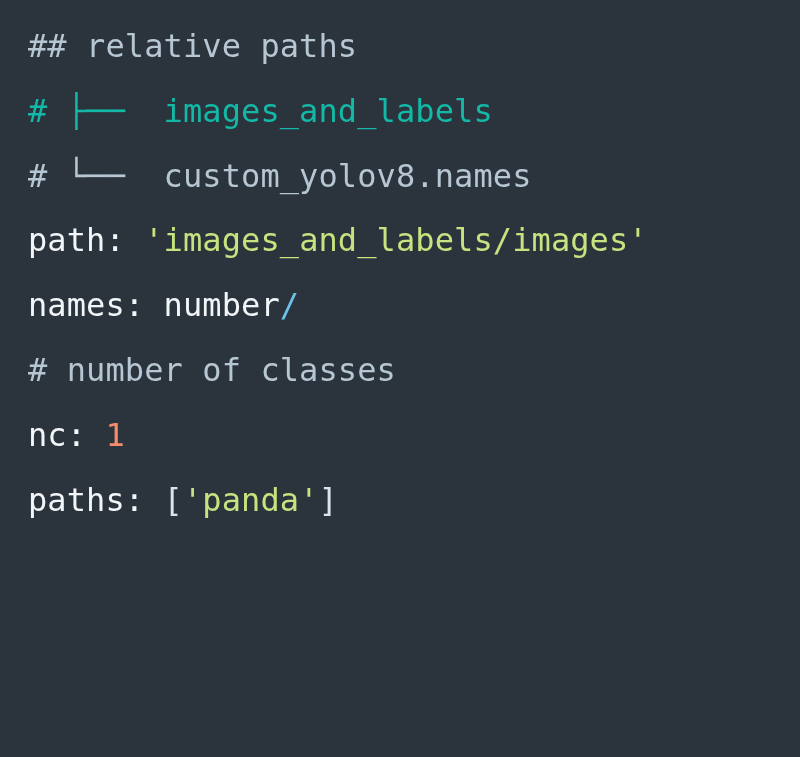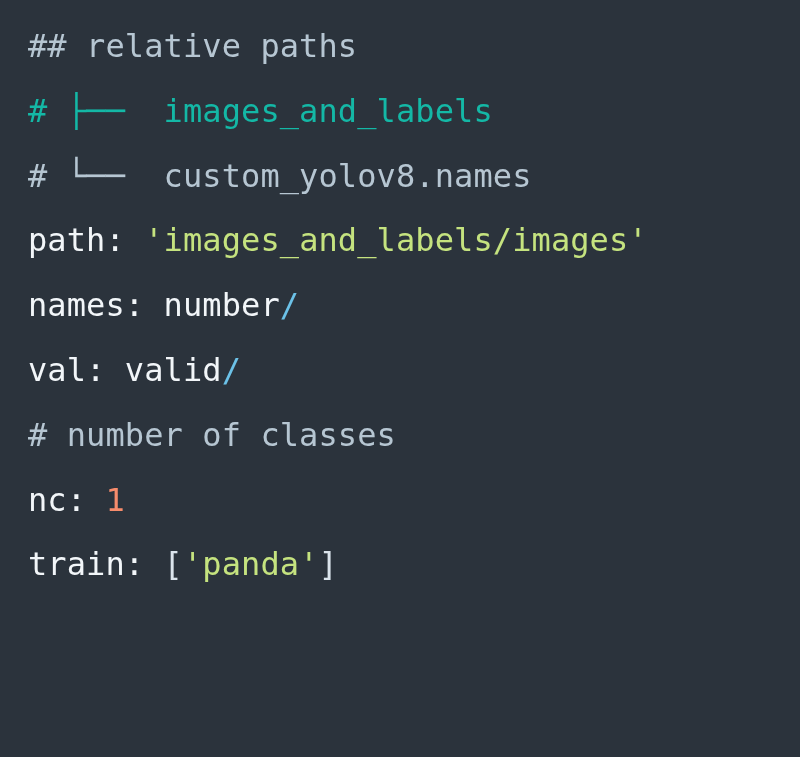--- a/index.html
+++ b/index.html
@@ -38,17 +38,16 @@
 </style>
 </head>
 <body style="background: rgb(43, 51, 60);">
 
 <div id="code-block">
     <div class="code-line"><span class="tok tok-comment" style="color: rgb(182, 198, 210);">## relative paths</span></div>
     <div class="code-line"><span class="tok tok-comment" style="color: #14b8a6;"># ├──  images_and_labels</span></div>
     <div class="code-line"><span class="tok tok-comment" style="color: rgb(182, 198, 210);"># └──  custom_yolov8.names</span></div>
     <div class="code-line"><span class="tok tok-key" style="color: rgb(242, 246, 249);">path:</span><span class="tok tok-plain" style="color: rgb(242, 246, 249);"> </span><span class="tok tok-string" style="color: rgb(197, 227, 127);">'images_and_labels/images'</span></div>
     <div class="code-line"><span class="tok tok-key" style="color: rgb(242, 246, 249);">names:</span><span class="tok tok-plain" style="color: rgb(242, 246, 249);"> number</span><span class="tok tok-operator" style="color: rgb(108, 194, 232);">/</span></div>
-    <div class="code-line"><span class="tok tok-key" style="color: rgb(242, 246, 249);">val:</span><span class="tok tok-plain" style="color: rgb(242, 246, 249);"> valid</span><span class="tok tok-operator" style="color: rgb(108, 194, 232);">/</span></div>
     <div class="code-line"><span class="tok tok-comment" style="color: rgb(182, 198, 210);"># number of classes</span></div>
     <div class="code-line"><span class="tok tok-key" style="color: rgb(242, 246, 249);">nc:</span><span class="tok tok-plain" style="color: rgb(242, 246, 249);"> </span><span class="tok tok-number" style="color: rgb(247, 140, 108);">1</span></div>
-    <div class="code-line"><span class="tok tok-key" style="color: rgb(242, 246, 249);">train:</span><span class="tok tok-plain" style="color: rgb(242, 246, 249);"> </span><span class="tok tok-punct" style="color: rgb(219, 228, 236);">[</span><span class="tok tok-string" style="color: rgb(197, 227, 127);">'panda'</span><span class="tok tok-punct" style="color: rgb(219, 228, 236);">]</span></div>
+    <div class="code-line"><span class="tok tok-key" style="color: rgb(242, 246, 249);">paths:</span><span class="tok tok-plain" style="color: rgb(242, 246, 249);"> </span><span class="tok tok-punct" style="color: rgb(219, 228, 236);">[</span><span class="tok tok-string" style="color: rgb(197, 227, 127);">'panda'</span><span class="tok tok-punct" style="color: rgb(219, 228, 236);">]</span></div>
   </div>
 
 </body></html>

